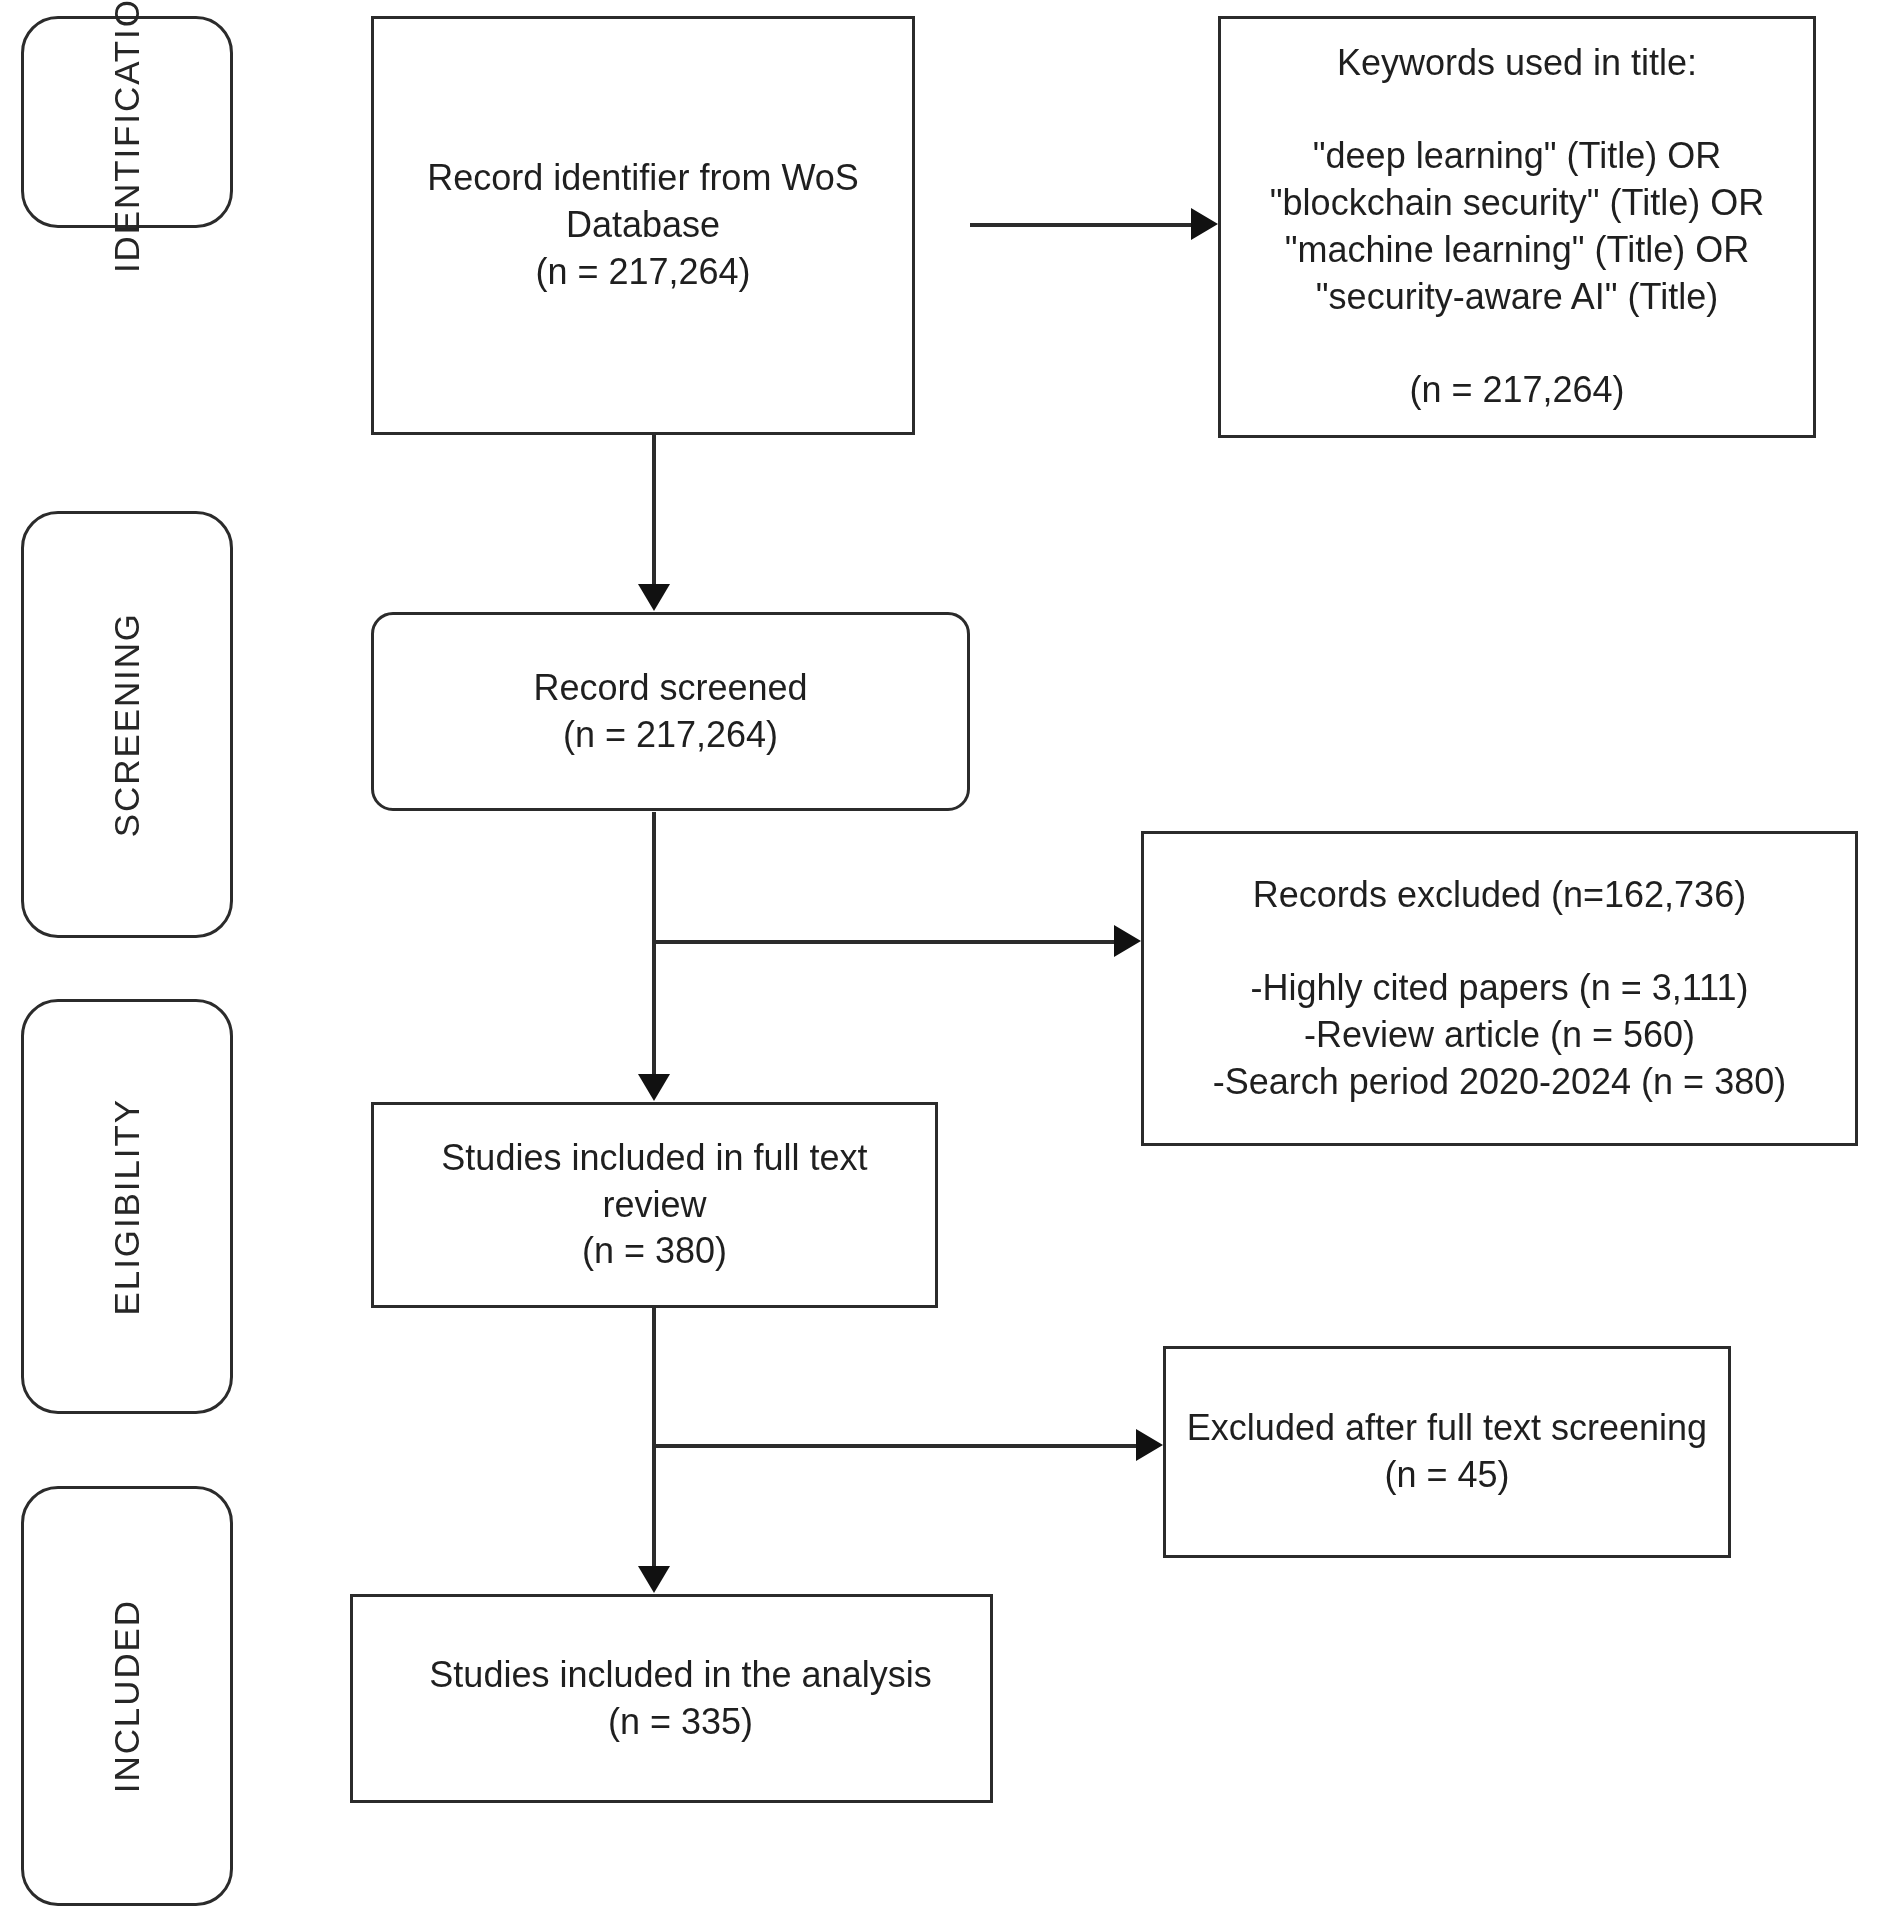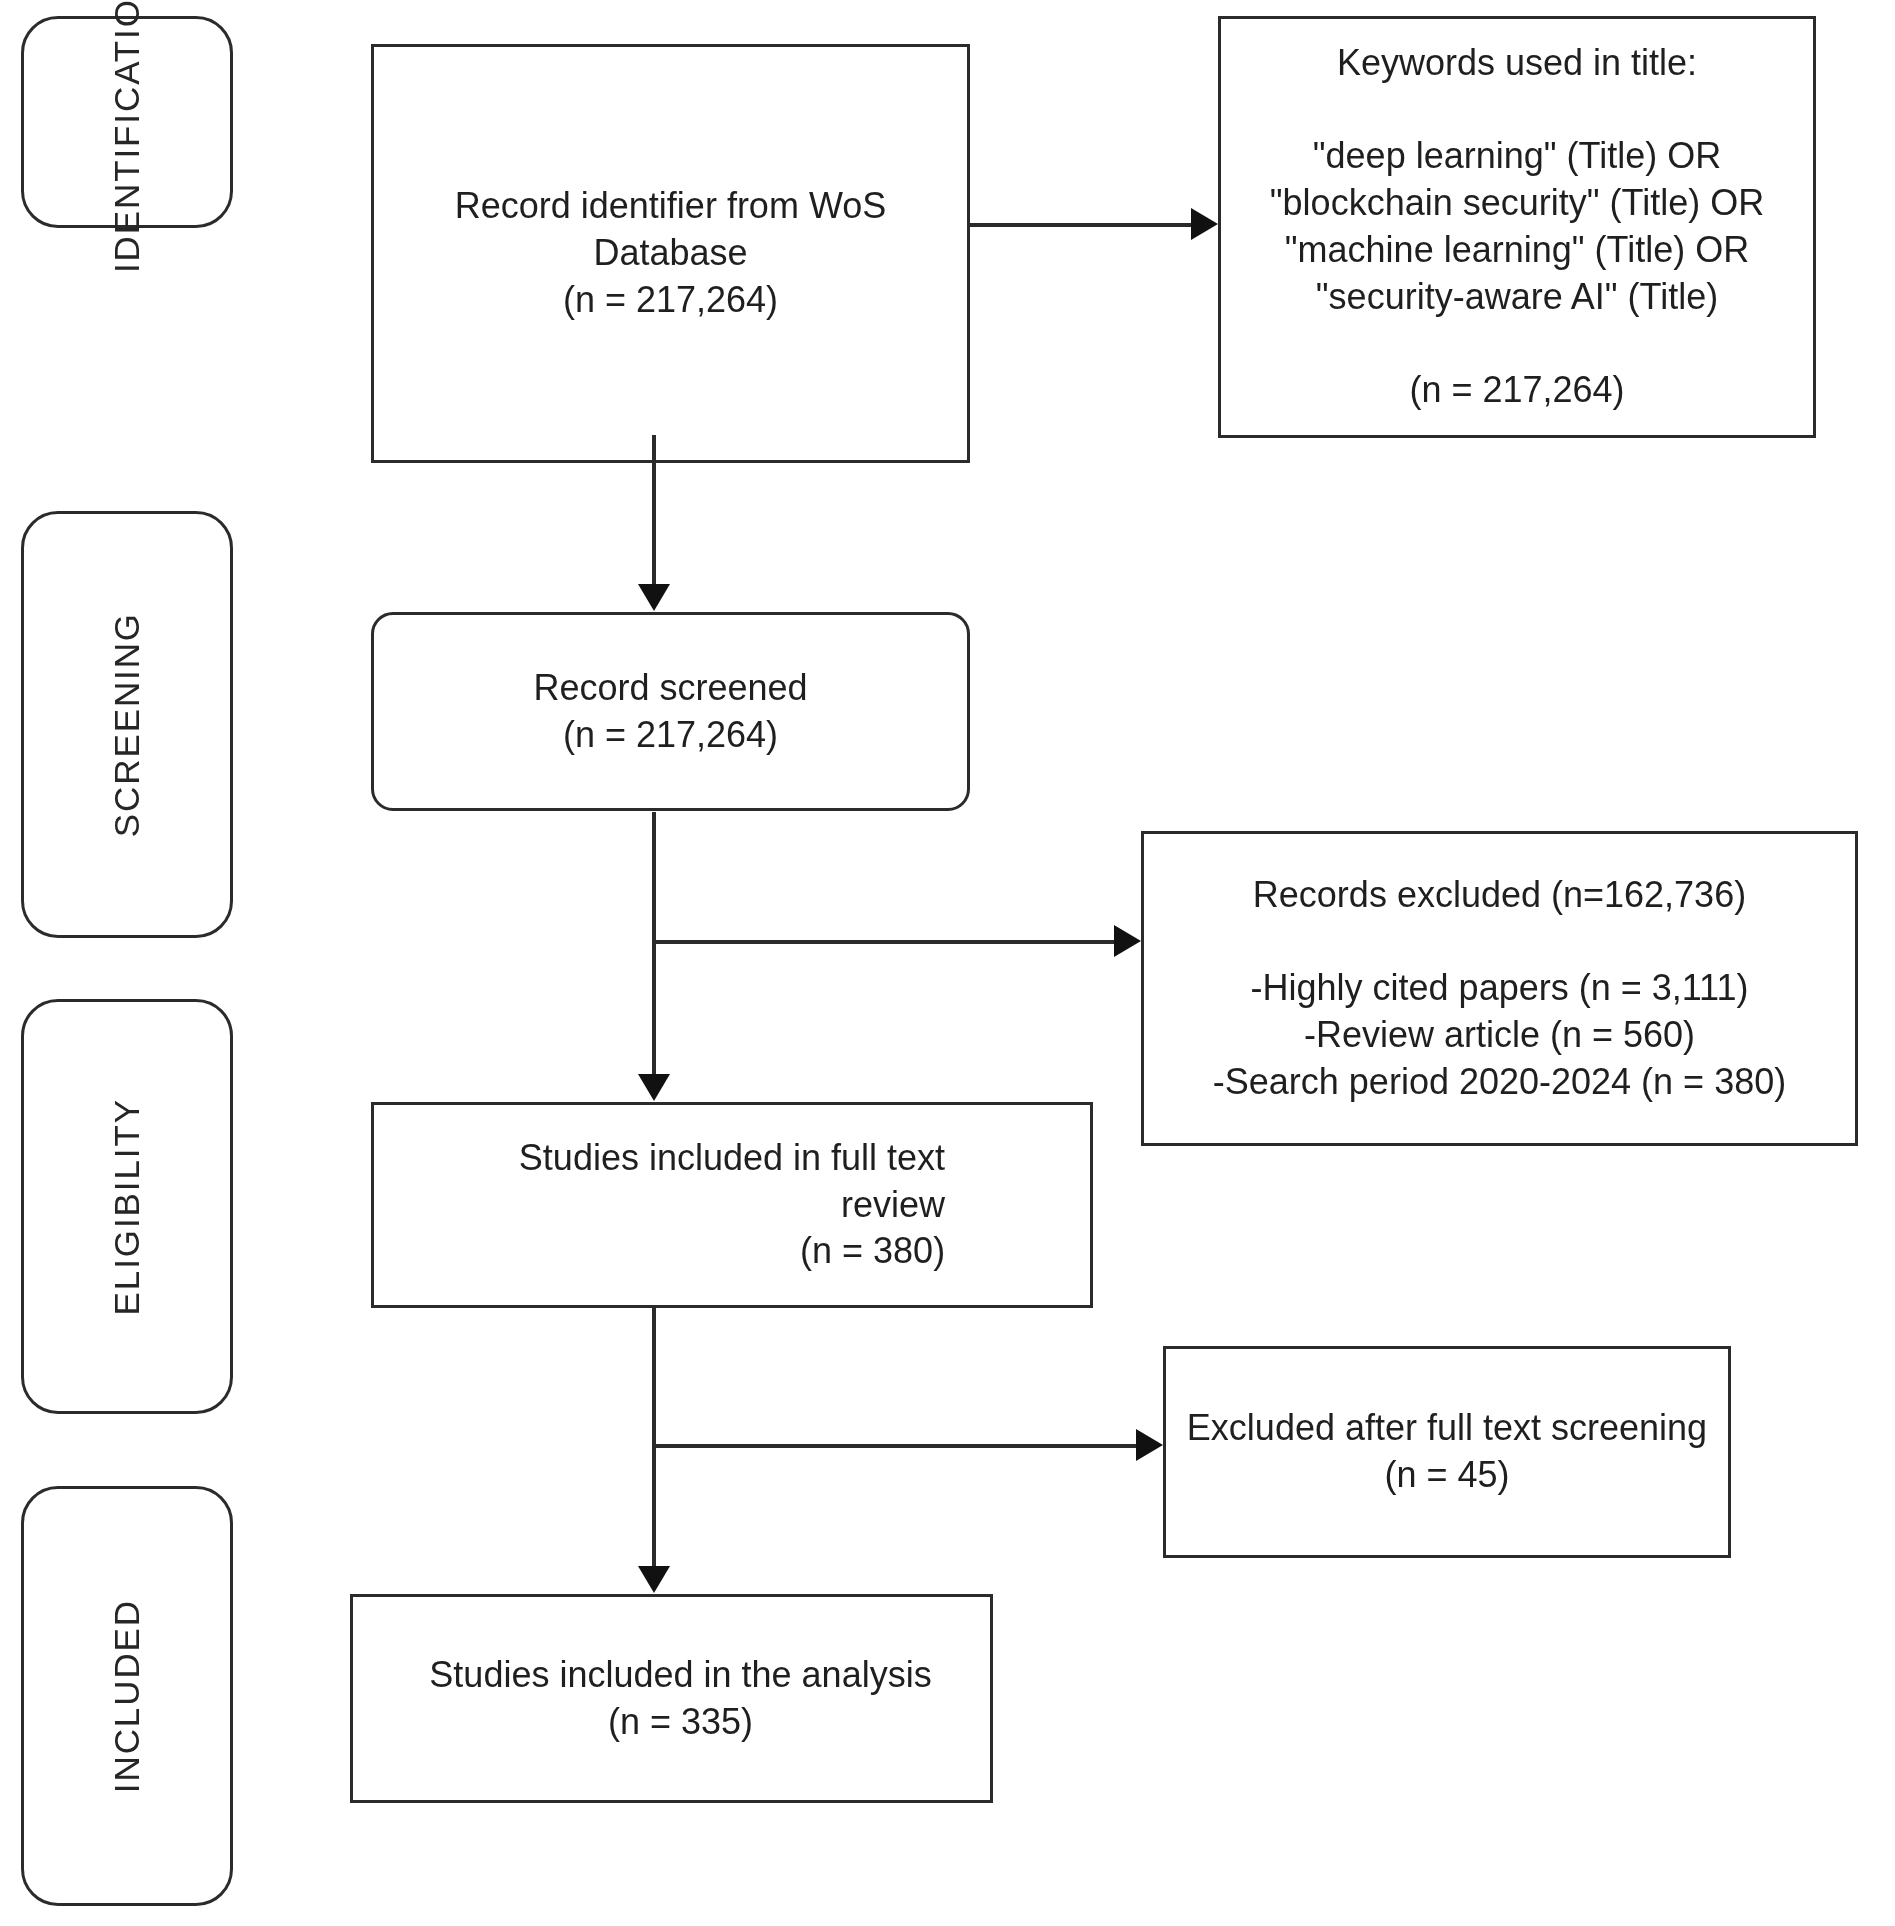--- a/index.html
+++ b/index.html
@@ -94,21 +94,21 @@
   </div>
 
   <div class="stage" style="left:21px; top:999px; width:212px; height:415px;">
     <span class="stage-label">ELIGIBILITY</span>
   </div>
 
   <div class="stage" style="left:21px; top:1486px; width:212px; height:420px;">
     <span class="stage-label">INCLUDED</span>
   </div>
 
-  <div class="box" style="left:371px; top:16px; width:599px; height:419px;margin-top:28px;">
+  <div class="box" style="left:371px; top:16px; width:544px; height:419px;">
     <span class="box-text">Record identifier from WoS
 Database
 (n = 217,264)</span>
   </div>
 
   <div class="box" style="left:1218px; top:16px; width:598px; height:422px;">
     <span class="box-text">Keywords used in title:
 
 "deep learning" (Title) OR
 "blockchain security" (Title) OR
@@ -124,21 +124,21 @@
   </div>
 
   <div class="box" style="left:1141px; top:787px; width:717px; height:315px;margin-top:44px;">
     <span class="box-text">Records excluded (n=162,736)
 
 -Highly cited papers (n = 3,111)
 -Review article (n = 560)
 -Search period 2020-2024 (n = 380)</span>
   </div>
 
-  <div class="box" style="left:371px; top:1102px; width:722px; height:206px;text-align:right;">
+  <div class="box" style="left:371px; top:1102px; width:567px; height:206px;">
     <span class="box-text">Studies included in full text
 review
 (n = 380)</span>
   </div>
 
   <div class="box" style="left:1163px; top:1346px; width:568px; height:212px;">
     <span class="box-text">Excluded after full text screening
 (n = 45)</span>
   </div>
 

